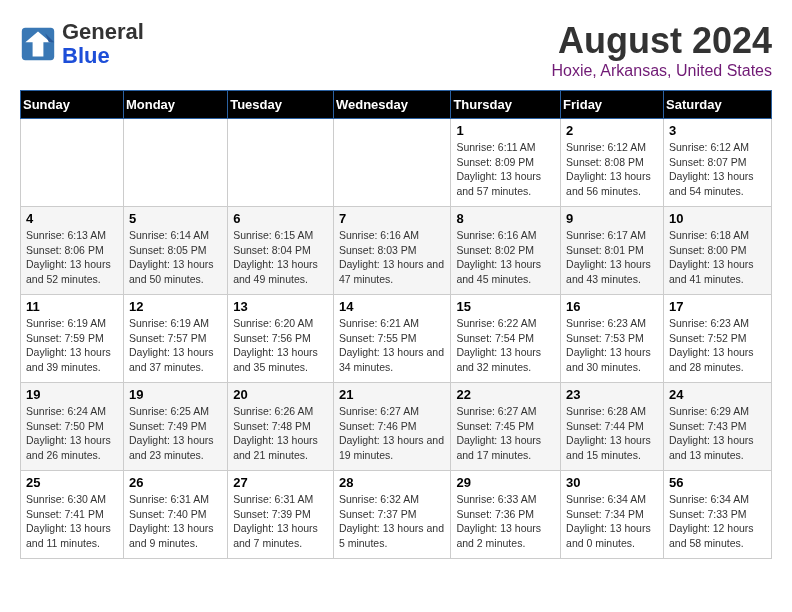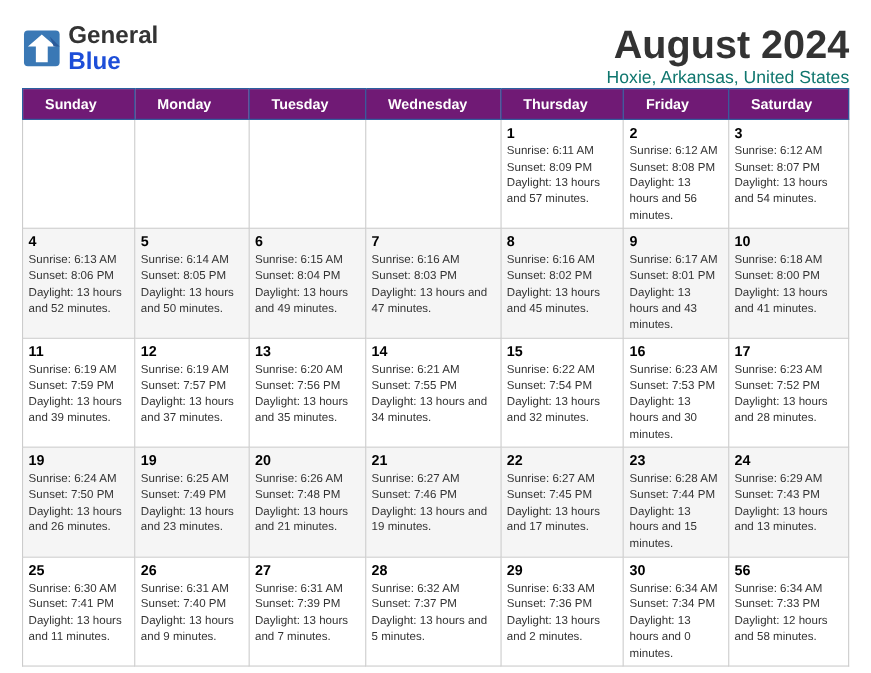--- a/index.html
+++ b/index.html
@@ -7,21 +7,21 @@
       font-family: Arial, sans-serif;
       background: #fff;
       width: 792px;
       min-height: 612px;
       padding: 20px;
     }
     .header {
       display: flex;
       justify-content: space-between;
       align-items: flex-start;
-      margin-bottom: 0;
+      margin-bottom: 10px;
     }
     .logo {
       display: flex;
       align-items: center;
       gap: 6px;
     }
     .logo-text {
       font-size: 22px;
       font-weight: bold;
       color: #333;
@@ -38,31 +38,31 @@
       text-align: right;
     }
     .main-title {
       font-size: 36px;
       font-weight: bold;
       color: #333;
       text-align: right;
     }
     .subtitle {
       font-size: 16px;
-      color: #0f766e;
+      color: #701a75;
     }
     table {
       width: 100%;
       border-collapse: collapse;
       font-size: 11px;
     }
     thead tr th {
-      background-color: #701a75;
+      background-color: #000000;
       color: #fff;
-      padding: 6px 20px;
+      padding: 6px 2px;
       text-align: left;
       font-size: 13px;
       font-weight: bold;
       border: 1px solid #2a60a0;
     }
     tbody tr td {
       border: 1px solid #ccc;
       vertical-align: top;
       padding: 4px 5px;
       min-height: 80px;

